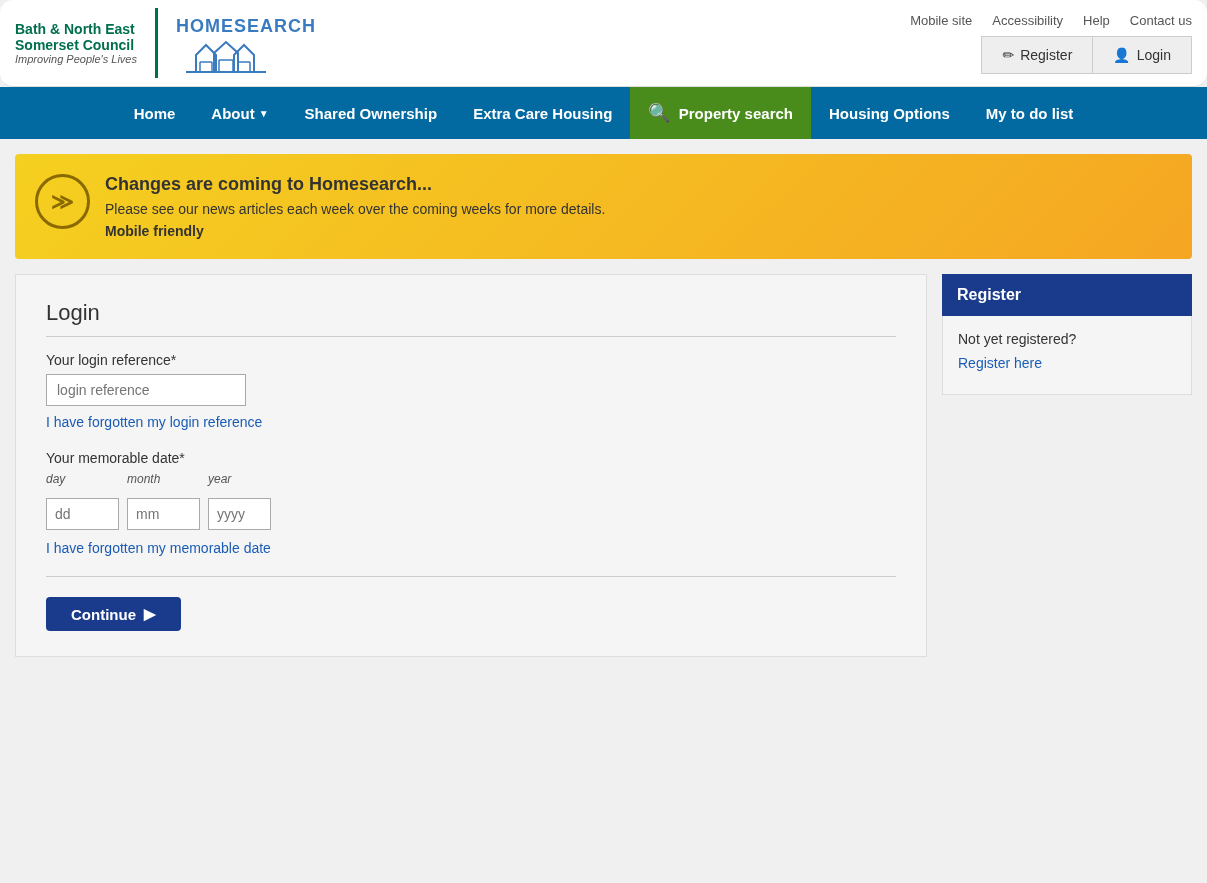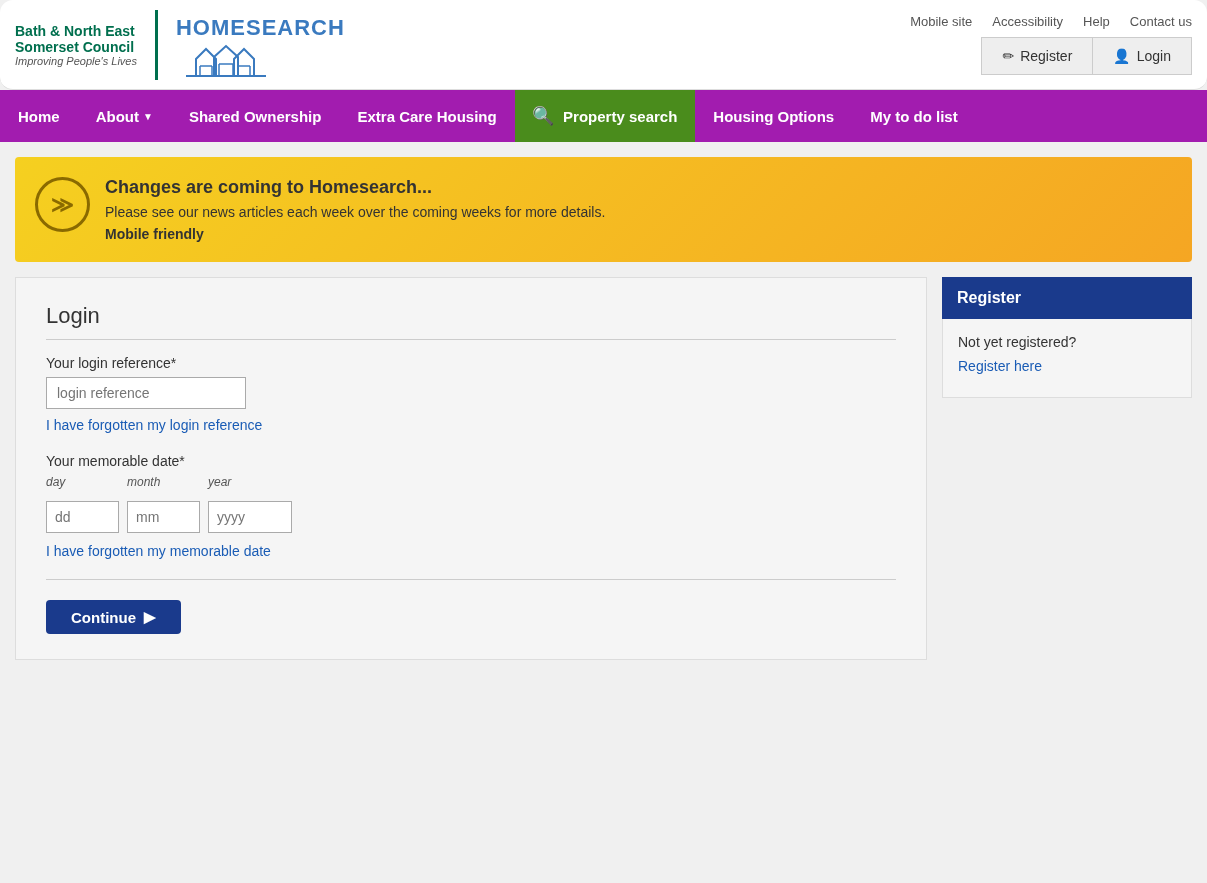--- a/index.html
+++ b/index.html
@@ -7,29 +7,29 @@
 
     
     .header { background: #fff; display: flex; align-items: center; justify-content: space-between; padding: 8px 15px; border-bottom: 1px solid #ddd; border-radius: 13px; }
     .header-left { display: flex; align-items: center; gap: 10px; }
     .logo-council { display: flex; flex-direction: column; }
     .logo-council .line1 { color: #006f4e; font-size: 14px; font-weight: bold; }
     .logo-council .line2 { color: #006f4e; font-size: 14px; font-weight: bold; }
     .logo-council .line3 { color: #555; font-size: 11px; font-style: italic; }
     .logo-divider { width: 3px; height: 70px; background: #006f4e; margin: 0 8px; }
     .logo-homesearch { display: flex; flex-direction: column; align-items: flex-start; }
-    .logo-homesearch .hs-text { color: #3a7abf; font-size: 22px; font-weight: bold; letter-spacing: 1px; margin-top: 7px; }
+    .logo-homesearch .hs-text { color: #3a7abf; font-size: 18px; font-weight: bold; letter-spacing: 1px; margin-top: 7px; }
     .header-top-nav { display: flex; align-items: center; gap: 20px; }
     .header-top-nav a { color: #555; text-decoration: none; font-size: 13px; }
     .header-top-actions { display: flex; gap: 0; }
     .btn-register { background: #eee; border: 1px solid #ccc; padding: 10px 20px; cursor: pointer; font-size: 14px; display: flex; align-items: center; gap: 6px; color: #333; text-decoration: none; }
     .btn-login { background: #eee; border: 1px solid #ccc; border-left: none; padding: 10px 20px; cursor: pointer; font-size: 14px; display: flex; align-items: center; gap: 6px; color: #333; text-decoration: none; }
 
     
-    .main-nav { background: #a21caf; display: flex; align-items: stretch; }
+    .main-nav { background: #0369a1; display: flex; align-items: stretch; justify-content: center; }
     .nav-item { color: #fff; padding: 0 18px; display: flex; align-items: center; font-size: 15px; font-weight: bold; cursor: pointer; text-decoration: none; white-space: nowrap; height: 52px; }
     .nav-item.has-dropdown { gap: 4px; }
     .nav-item.property-search { background: #4a8c1c; gap: 8px; }
     .nav-search-icon { font-size: 18px; }
     .nav-dropdown-arrow { font-size: 10px; }
 
     
     .banner { background: linear-gradient(135deg, #f5d020 0%, #f5a623 100%); margin: 15px; border-radius: 4px; padding: 20px; display: flex; gap: 15px; align-items: flex-start; }
     .banner-icon { width: 55px; height: 55px; border: 3px solid #8a6a00; border-radius: 50%; display: flex; align-items: center; justify-content: center; flex-shrink: 0; color: #8a6a00; font-size: 22px; font-weight: bold; }
     .banner-content .banner-title { font-size: 18px; font-weight: bold; color: #333; margin-bottom: 6px; }
@@ -45,21 +45,21 @@
     .login-title { font-size: 22px; font-weight: normal; color: #333; margin-bottom: 15px; padding-bottom: 10px; border-bottom: 1px solid #ccc; }
     .form-group { margin-bottom: 20px; }
     .form-label { display: block; font-size: 14px; color: #333; margin-bottom: 6px; font-weight: normal; }
     .form-input { width: 200px; padding: 7px 10px; border: 1px solid #aaa; font-size: 14px; color: #999; background: #fff; }
     .form-link { color: #1a5cb5; text-decoration: none; font-size: 14px; display: block; margin-top: 8px; }
     .date-group { margin-bottom: 20px; }
     .date-fields { display: flex; gap: 8px; margin-top: 4px; }
     .date-field-group { display: flex; flex-direction: column; gap: 12px; justify-content: flex-end; }
     .date-field-label { font-size: 12px; font-style: italic; color: #555; }
     .date-input { width: 73px; padding: 7px 8px; border: 1px solid #aaa; font-size: 14px; color: #999; background: #fff; }
-    .date-input.year { width: 84px; }
+    .date-input.year { width: 63px; }
     .form-divider { border: none; border-top: 1px solid #ccc; margin: 20px 0; }
     .btn-continue { background: #1a3a8c; color: #fff; padding: 8px 25px; border: none; cursor: pointer; font-size: 15px; font-weight: bold; display: flex; align-items: center; gap: 8px; border-radius: 4px; }
 
     
     .sidebar { width: 250px; flex-shrink: 0; }
     .sidebar-register { background: #1a3a8c; color: #fff; padding: 12px 15px; font-size: 16px; font-weight: bold; }
     .sidebar-register-box { background: #f5f5f5; border: 1px solid #ddd; border-top: none; padding: 15px; }
     .sidebar-link { color: #1a5cb5; text-decoration: none; font-size: 14px; display: block; margin-bottom: 8px; }
   </style>
 </head>

